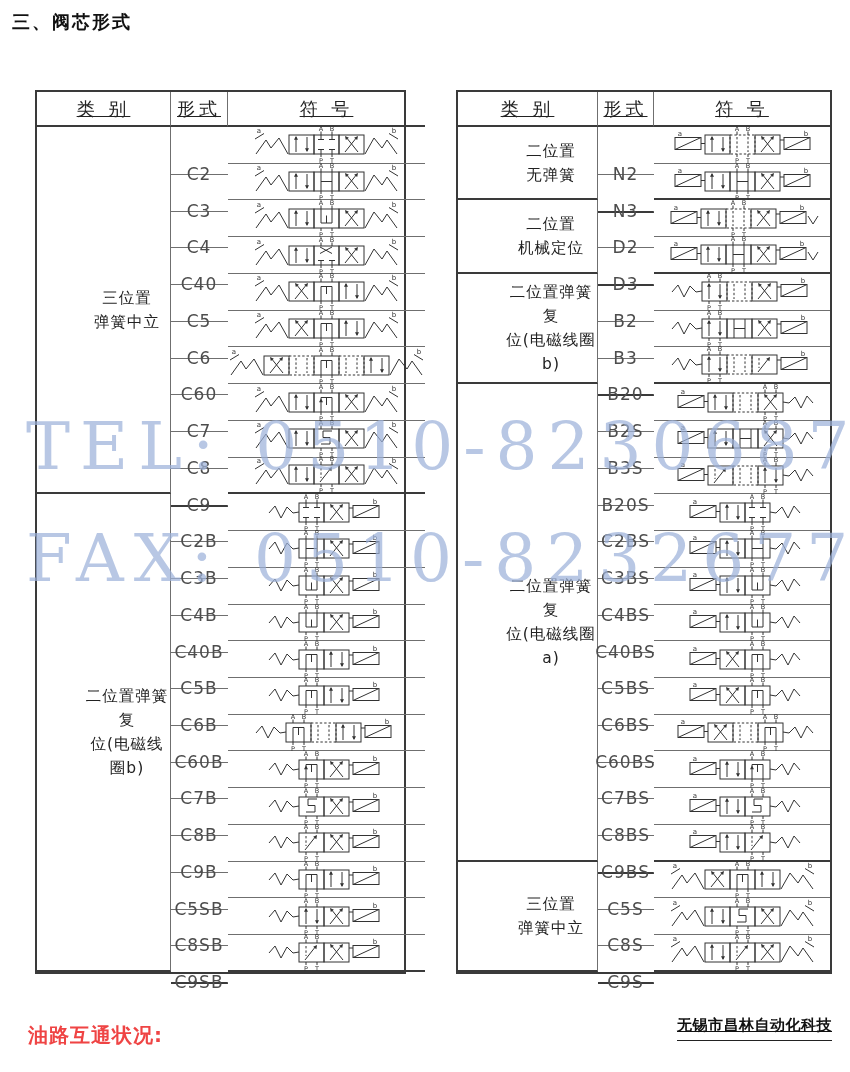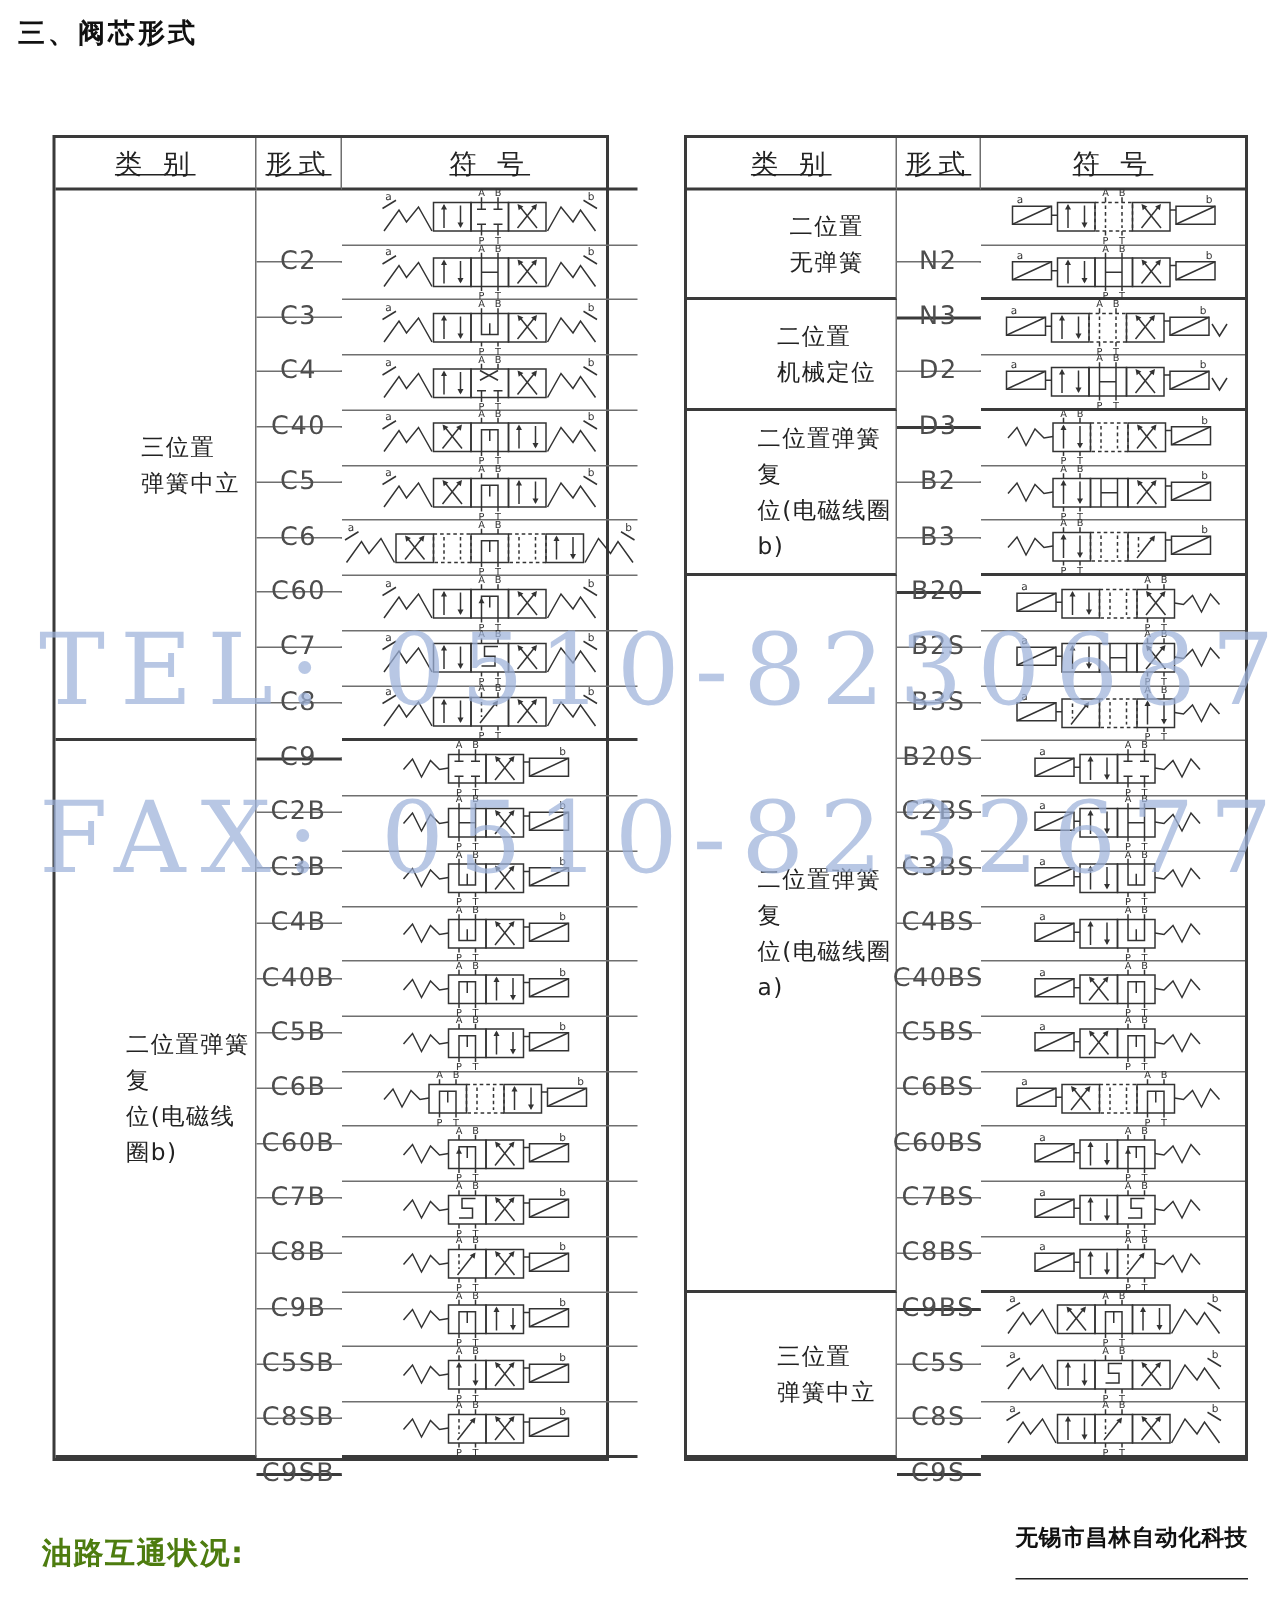--- a/index.html
+++ b/index.html
@@ -25,43 +25,43 @@
     display:flex;align-items:center;justify-content:center;box-sizing:border-box;
     overflow:visible;
   }
   .cell:nth-child(3n).hdr{border-right:none;}
   .hdr{
     font-size:18px;font-weight:500;letter-spacing:4px;color:#222;
     border-bottom:2px solid #3a3a3a;
     text-decoration:underline;
   }
   .cat{
-    font-size:15.5px;color:#222;white-space:pre-line;
+    font-size:15.5px;color:#222;text-align:center;white-space:pre-line;
     line-height:1.55;letter-spacing:1px;padding-left:47px;
   }
   .code{font-size:17px;color:#4d4d4d;letter-spacing:1px;margin-top:47px;}
   .sym{border-right:none;}
   .sym svg{display:block;flex-shrink:0;}
   .gsep{border-bottom:2px solid #3a3a3a;}
   
   .wm{
     position:absolute;left:26px;width:824px;z-index:6;pointer-events:none;
     font-family:"DejaVu Serif","Liberation Serif",serif;
     font-size:66px;letter-spacing:10px;white-space:nowrap;opacity:0.72;
   }
   #wm-tel{top:408px;}
   #wm-fax{top:520px;}
   
   .footer-left{
-    position:absolute;left:28px;top:1022px;font-size:20px;font-weight:bold;color:#4d7c0f;
+    position:absolute;left:28px;top:1022px;font-size:20px;font-weight:bold;color:#ef4444;
     letter-spacing:1px;
   }
   .footer-right{
     position:absolute;right:18px;top:1016px;font-size:15px;font-weight:bold;color:#111;
-    border-bottom:1.5px solid #222;padding-bottom:17px;letter-spacing:0.5px;
+    border-bottom:1.5px solid #222;padding-bottom:5px;letter-spacing:0.5px;text-decoration:underline;
   }
 </style>
 </head>
 <body>
 
 <div class="page-title">三、阀芯形式</div>
 
 <div id="table-left" class="vtable">
     <div class="cell hdr">类 别</div>
     <div class="cell hdr">形式</div>

